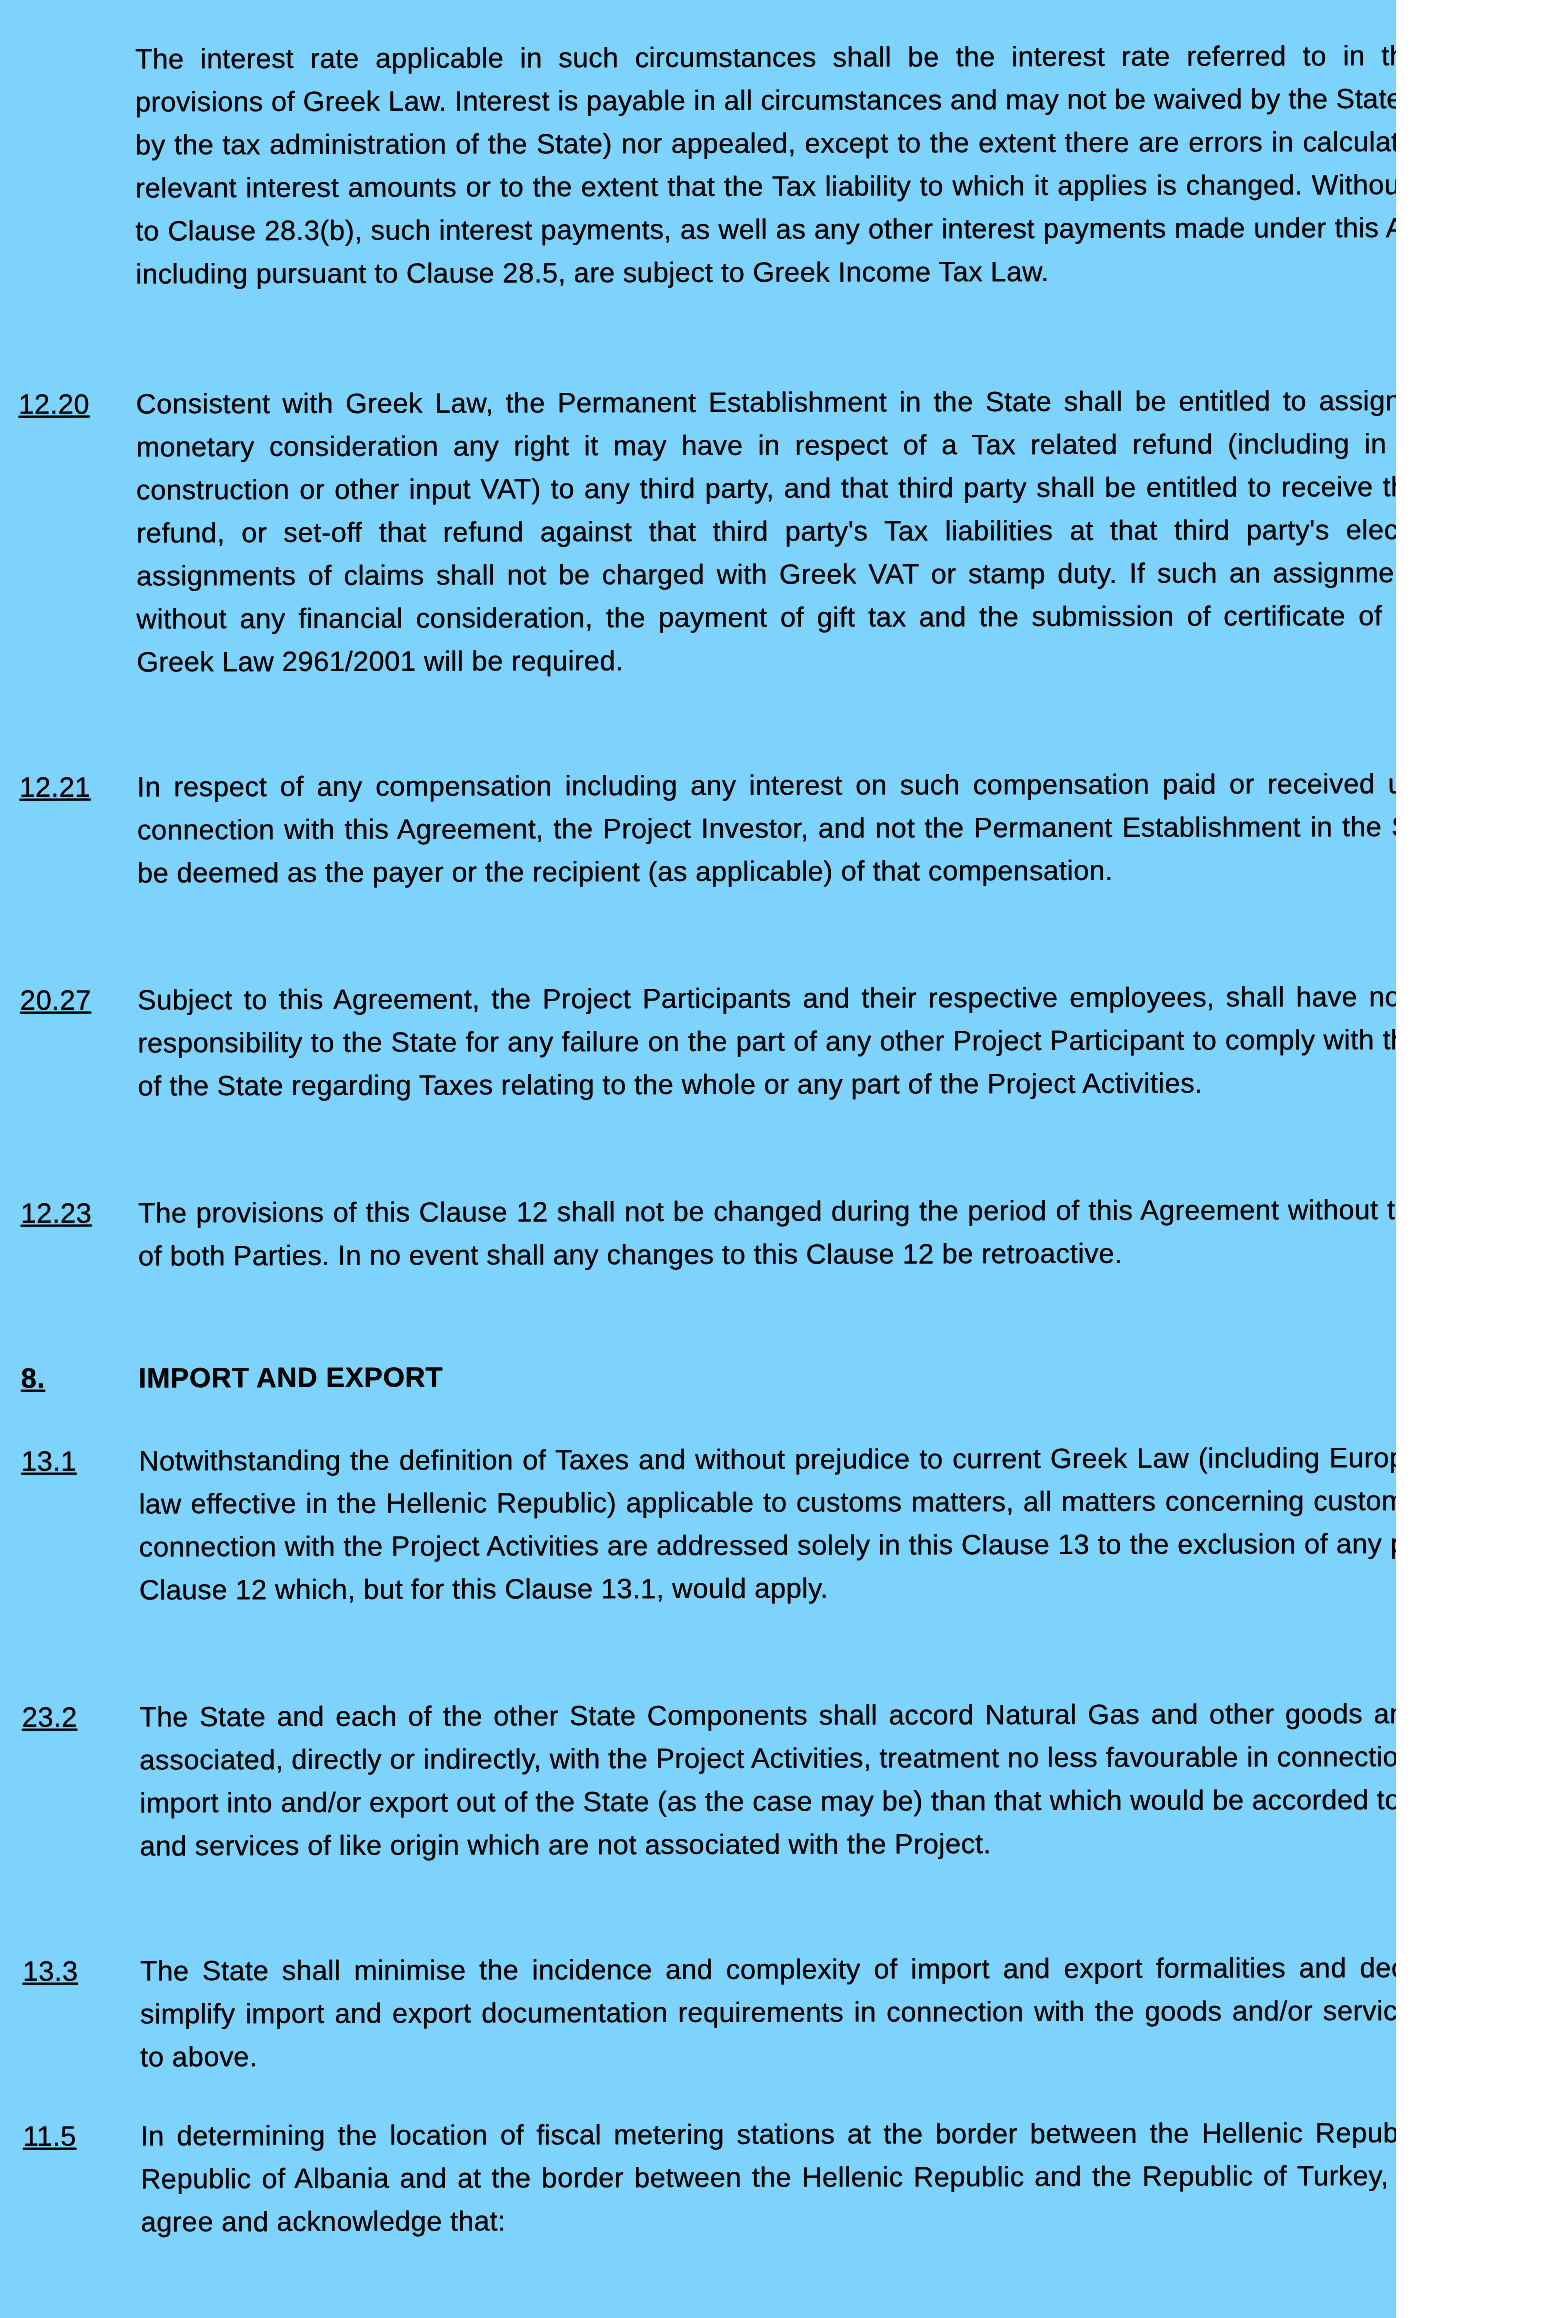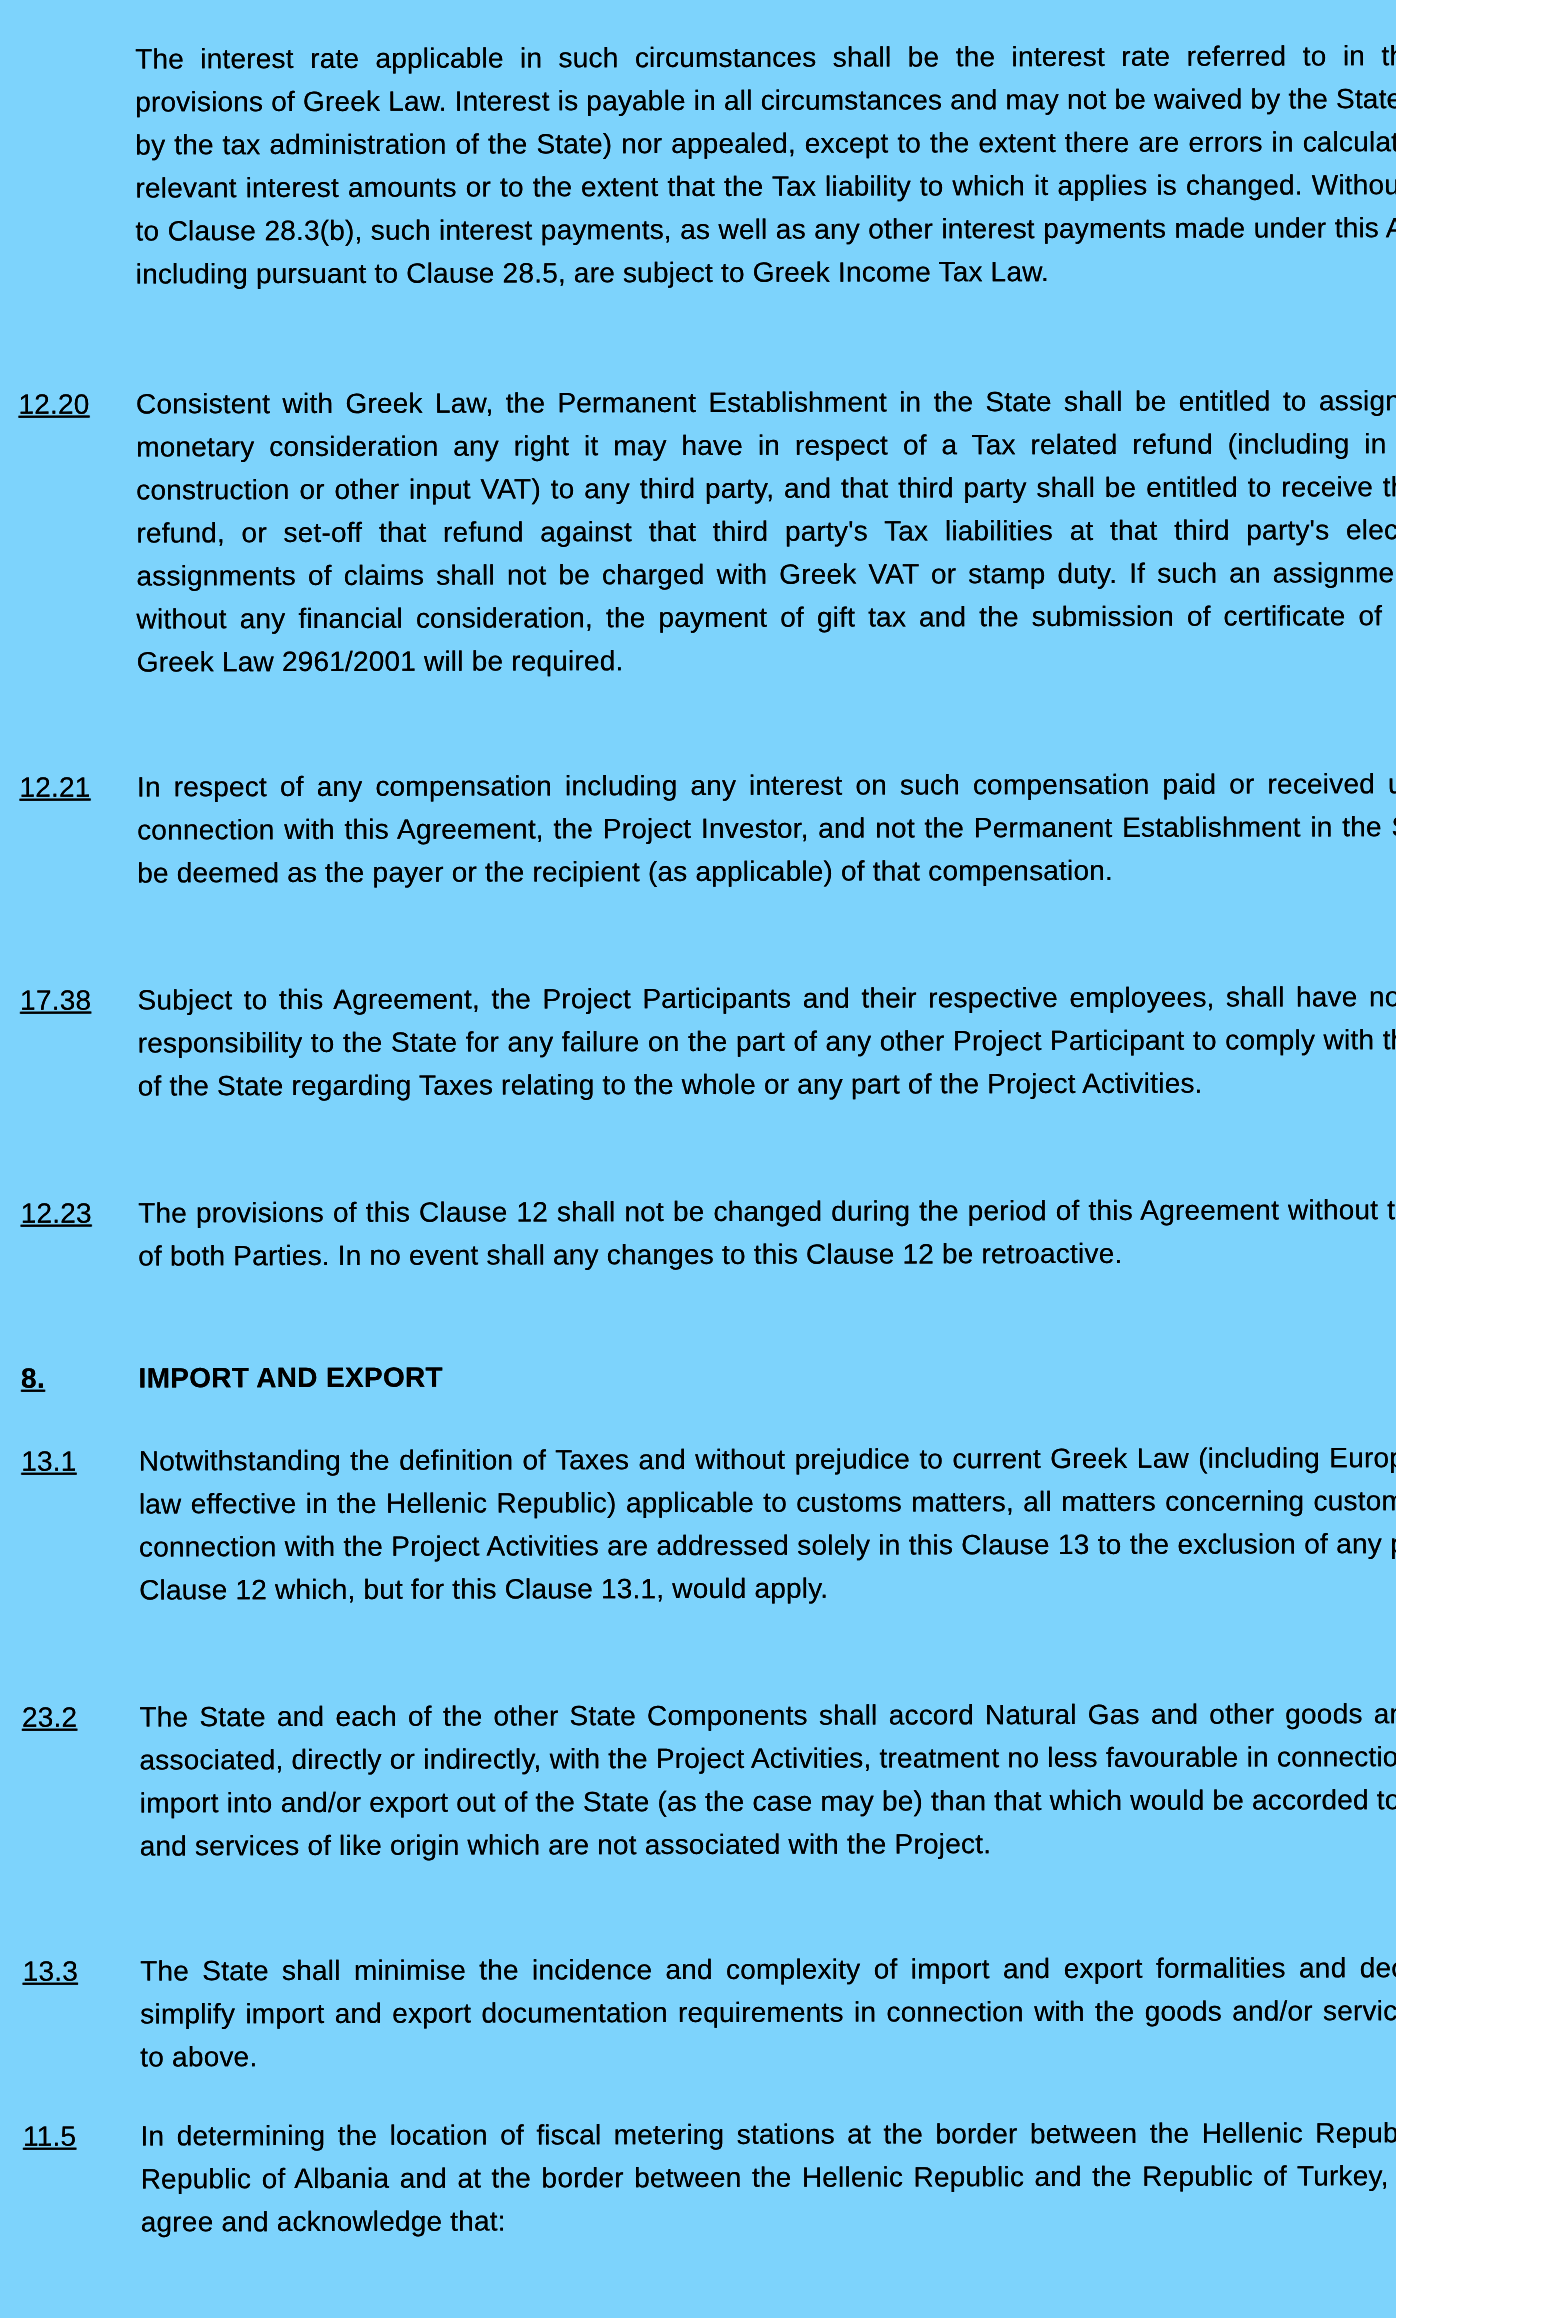--- a/index.html
+++ b/index.html
@@ -69,21 +69,21 @@
       <div class="num">12.20</div>
       <div class="txt">Consistent with Greek Law, the Permanent Establishment in the State shall be entitled to assign against a monetary consideration any right it may have in respect of a Tax related refund (including in respect of construction or other input VAT) to any third party, and that third party shall be entitled to receive the relevant refund, or set-off that refund against that third party's Tax liabilities at that third party's election.  Such assignments of claims shall not be charged with Greek VAT or stamp duty.  If such an assignment is made without any financial consideration, the payment of gift tax and the submission of certificate of art. 105 of Greek Law 2961/2001 will be required.</div>
     </section>
 
     <section class="clause" style="top:764px">
       <div class="num">12.21</div>
       <div class="txt">In respect of any compensation including any interest on such compensation paid or received under or in connection with this Agreement, the Project Investor, and not the Permanent Establishment in the State, shall be deemed as the payer or the recipient (as applicable) of that compensation.</div>
     </section>
 
     <section class="clause" style="top:977px">
-      <div class="num">17.38</div>
+      <div class="num">20.27</div>
       <div class="txt">Subject to this Agreement, the Project Participants and their respective employees, shall have no liability or responsibility to the State for any failure on the part of any other Project Participant to comply with the Tax Law of the State regarding Taxes relating to the whole or any part of the Project Activities.</div>
     </section>
 
     <section class="clause" style="top:1190px">
       <div class="num">12.23</div>
       <div class="txt">The provisions of this Clause 12 shall not be changed during the period of this Agreement without the consent of both Parties.  In no event shall any changes to this Clause 12 be retroactive.</div>
     </section>
 
     <section class="clause heading" style="top:1355px">
       <div class="num">8.</div>

